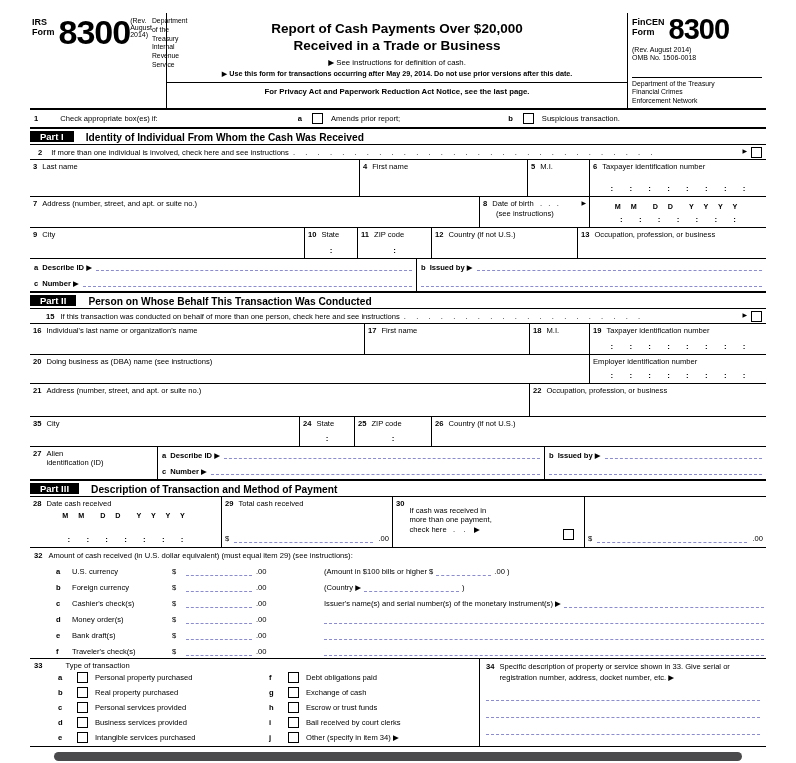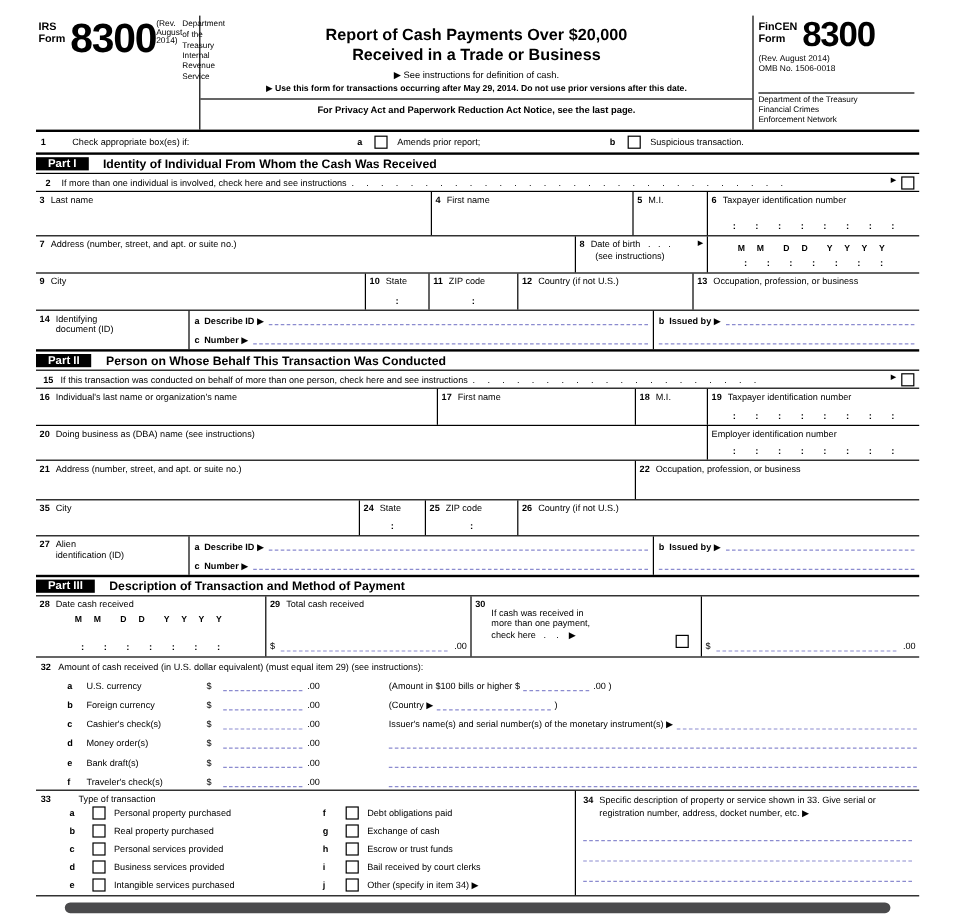--- a/index.html
+++ b/index.html
@@ -232,27 +232,20 @@
     </div>
     <div class="c last">
       <div class="nl">
             <span class="num">13</span>
             <span class="lbl">Occupation, profession, or business</span>
           </div>
     </div>
   </div>
 
   <div class="row bb2" style="height:34px">
-    <div class="c" style="width:128px">
-      <div class="nl">
-            <span class="num">14</span>
-            <span class="lbl prew">Identifying
-document (ID)</span>
-          </div>
-    </div>
     <div class="c" style="width:387px; padding:0">
       <div class="idrow">
         <span class="num">a</span>
         <span class="lbl b">Describe ID ▶</span>
         <span class="entry"></span>
       </div>
       <div class="idrow">
         <span class="num">c</span>
         <span class="lbl b">Number ▶</span>
         <span class="entry"></span>
@@ -269,21 +262,21 @@
           </div>
     </div>
   </div>
 
   <div class="pb">
     <div class="pb-label">Part II</div>
     <div class="pb-title">Person on Whose Behalf This Transaction Was Conducted</div>
   </div>
 
   <div class="ckline">
-    <span class="num" style="margin:0 6px 0 2px">15</span>
+    <span class="num" style="margin:0 6px 0 12px">15</span>
     <span class="lbl">If this transaction was conducted on behalf of more than one person, check here and see instructions</span>
     <span class="leader">.  .  .  .  .  .  .  .  .  .  .  .  .  .  .  .  .  .  .  .</span>
     <span class="arr">▶</span>
     <span class="cb" style="margin-left:4px"></span>
   </div>
 
   <div class="row" style="height:31px">
     <div class="c" style="width:335px">
       <div class="nl">
             <span class="num">16</span>

